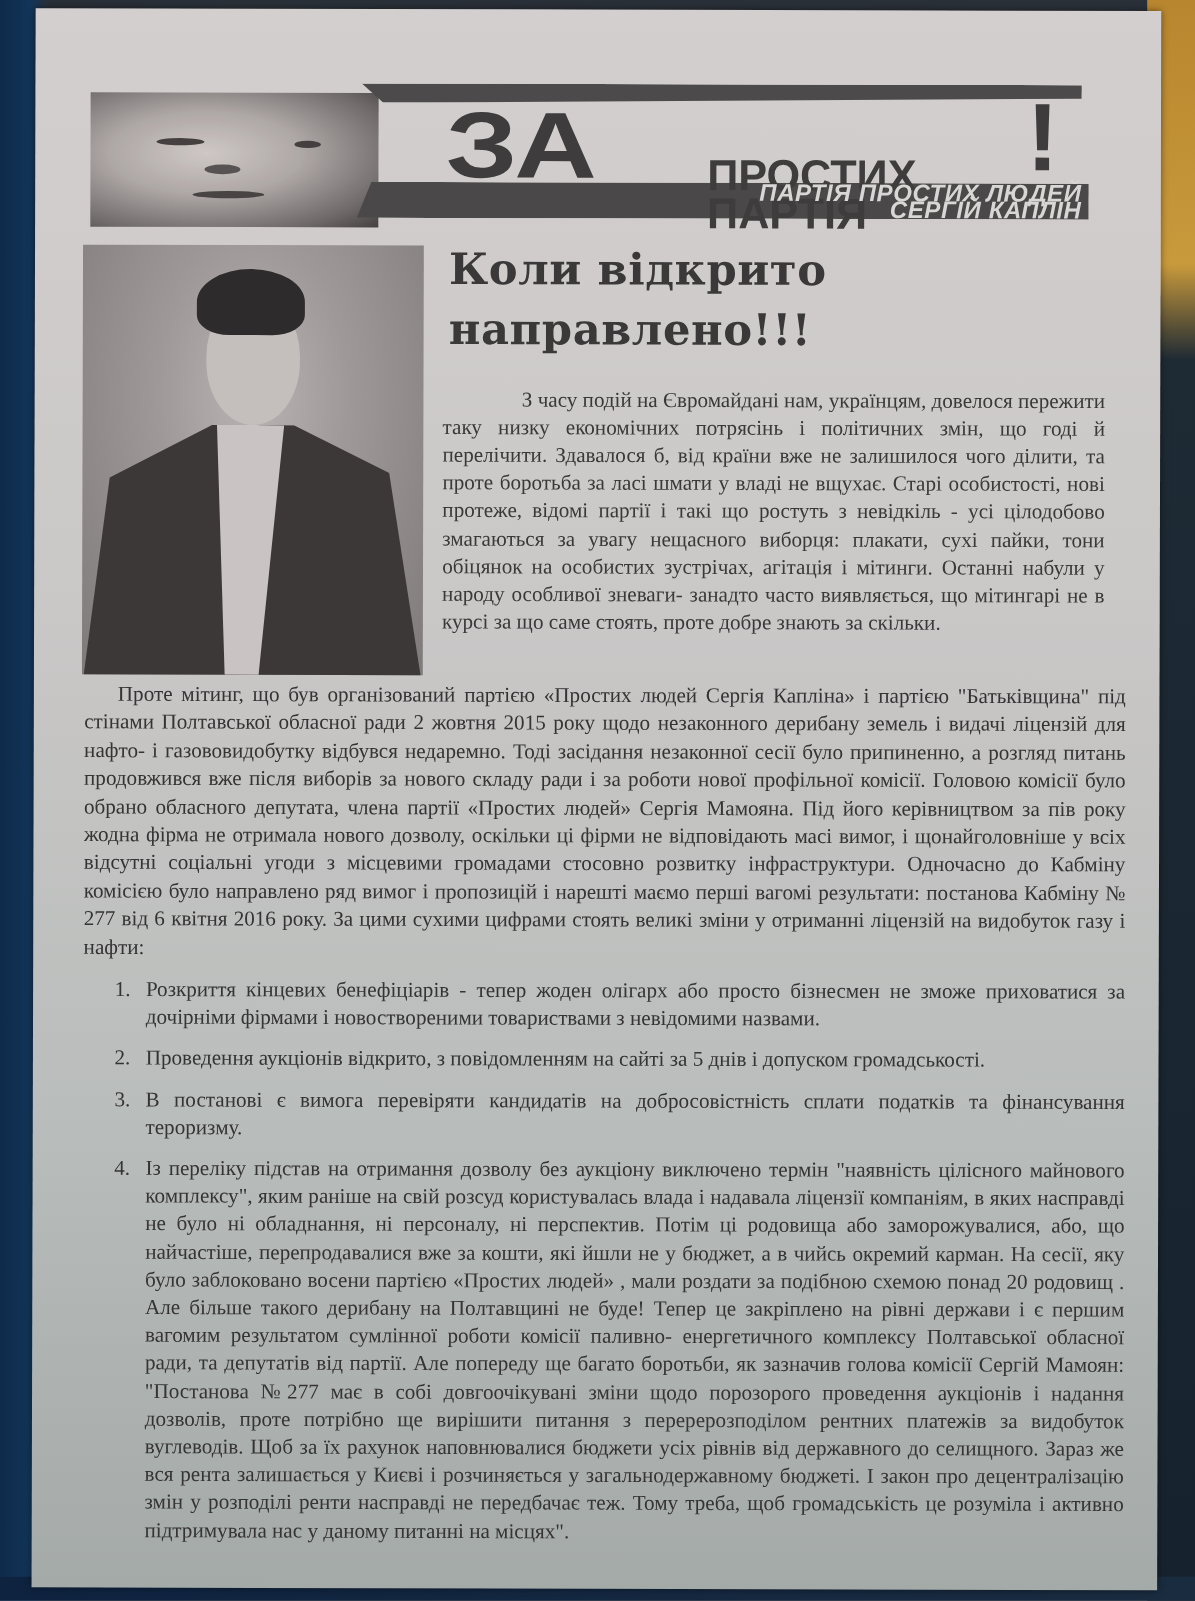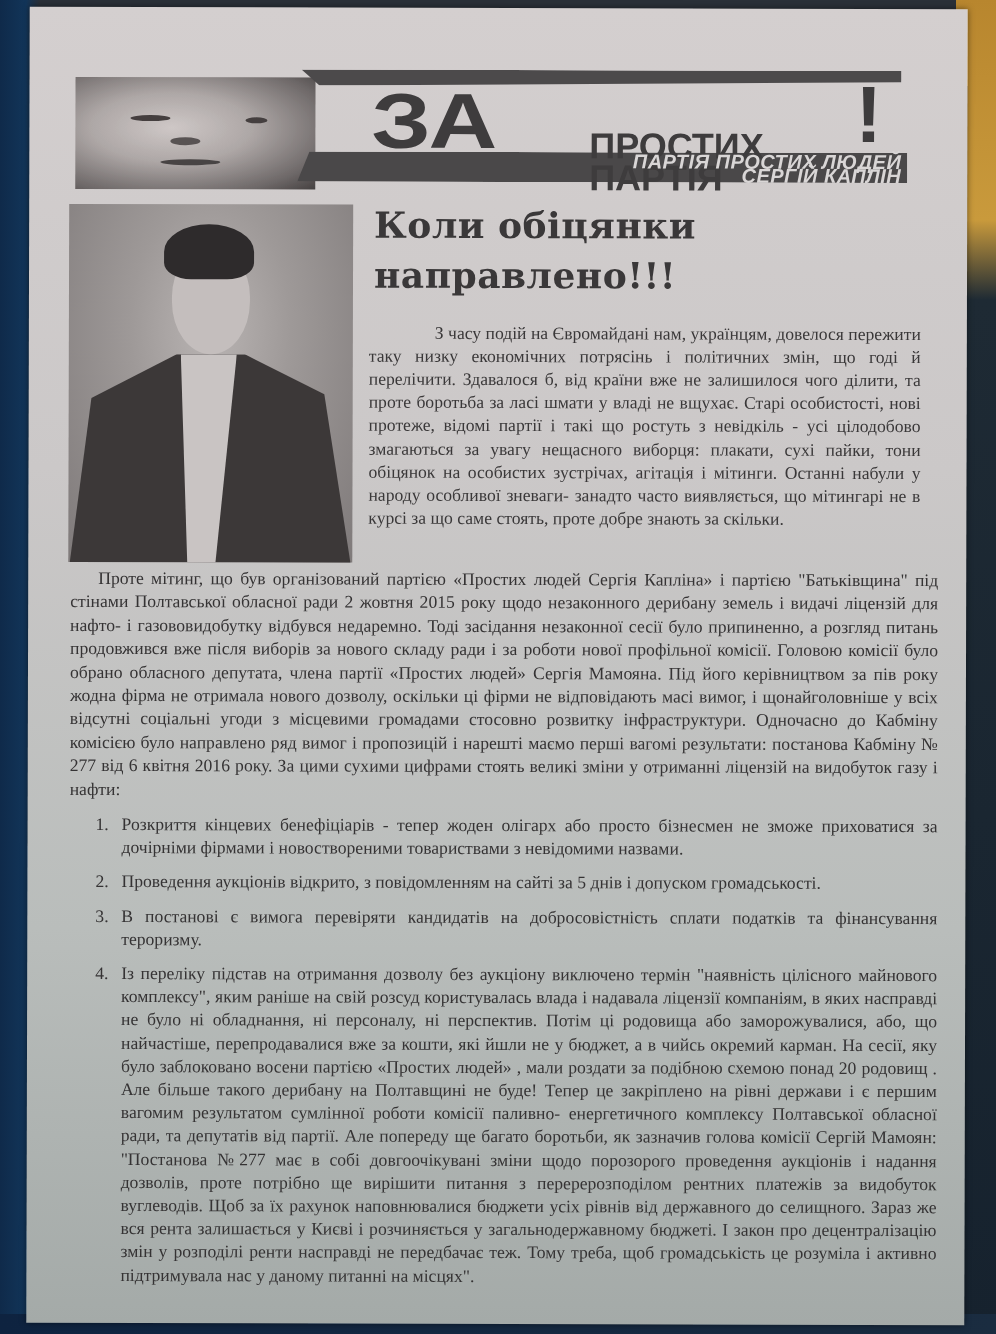--- a/index.html
+++ b/index.html
@@ -131,21 +131,21 @@
   </div>
 
   <div class="photo">
     <div class="jacket"></div>
     <div class="shirt"></div>
     <div class="face"></div>
     <div class="hair"></div>
   </div>
 
   <div class="title">
-    <div>Коли обіцянки</div>
+    <div>Коли відкрито</div>
     <div>направлено!!!</div>
   </div>
 
   <p class="intro">З часу подій на Євромайдані нам, українцям, довелося пережити таку низку економічних потрясінь і політичних змін, що годі й перелічити. Здавалося б, від країни вже не залишилося чого ділити, та проте боротьба за ласі шмати у владі не вщухає. Старі особистості, нові протеже, відомі партії і такі що ростуть з невідкіль - усі цілодобово змагаються за увагу нещасного виборця: плакати, сухі пайки, тони обіцянок на особистих зустрічах, агітація і мітинги. Останні набули у народу особливої зневаги- занадто часто виявляється, що мітингарі не в курсі за що саме стоять, проте добре знають за скільки.</p>
 
   <p class="body" style="margin:0">Проте мітинг, що був організований партією «Простих людей Сергія Капліна» і партією "Батьківщина" під стінами Полтавської обласної ради 2 жовтня 2015 року щодо незаконного дерибану земель і видачі ліцензій для нафто- і газововидобутку відбувся недаремно. Тоді засідання незаконної сесії було припиненно, а розгляд питань продовжився вже після виборів за нового складу ради і за роботи нової профільної комісії. Головою комісії було обрано обласного депутата, члена партії «Простих людей» Сергія Мамояна. Під його керівництвом за пів року жодна фірма не отримала нового дозволу, оскільки ці фірми не відповідають масі вимог, і щонайголовніше у всіх відсутні соціальні угоди з місцевими громадами стосовно розвитку інфраструктури. Одночасно до Кабміну комісією було направлено ряд вимог і пропозицій і нарешті маємо перші вагомі результати: постанова Кабміну № 277 від 6 квітня 2016 року. За цими сухими цифрами стоять великі зміни у отриманні ліцензій на видобуток газу і нафти:</p>
 
   <ul class="list">
     <li><span class="num">1.</span><span>Розкриття кінцевих бенефіціарів - тепер жоден олігарх або просто бізнесмен не зможе приховатися за дочірніми фірмами і новоствореними товариствами з невідомими назвами.</span></li>
     <li><span class="num">2.</span><span>Проведення аукціонів відкрито, з повідомленням на сайті за 5 днів і допуском громадськості.</span></li>

